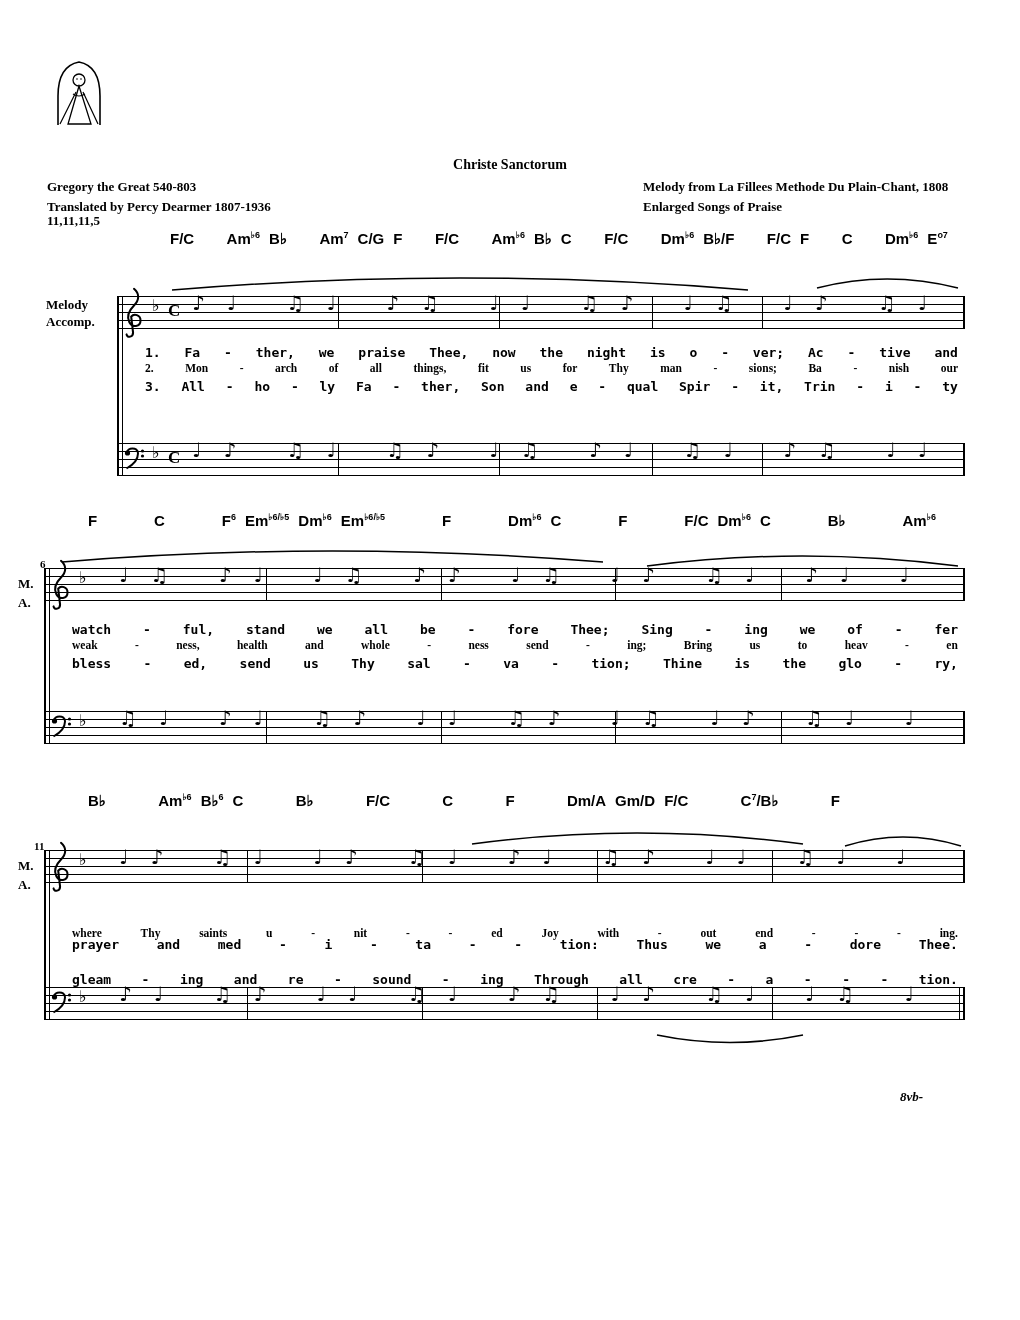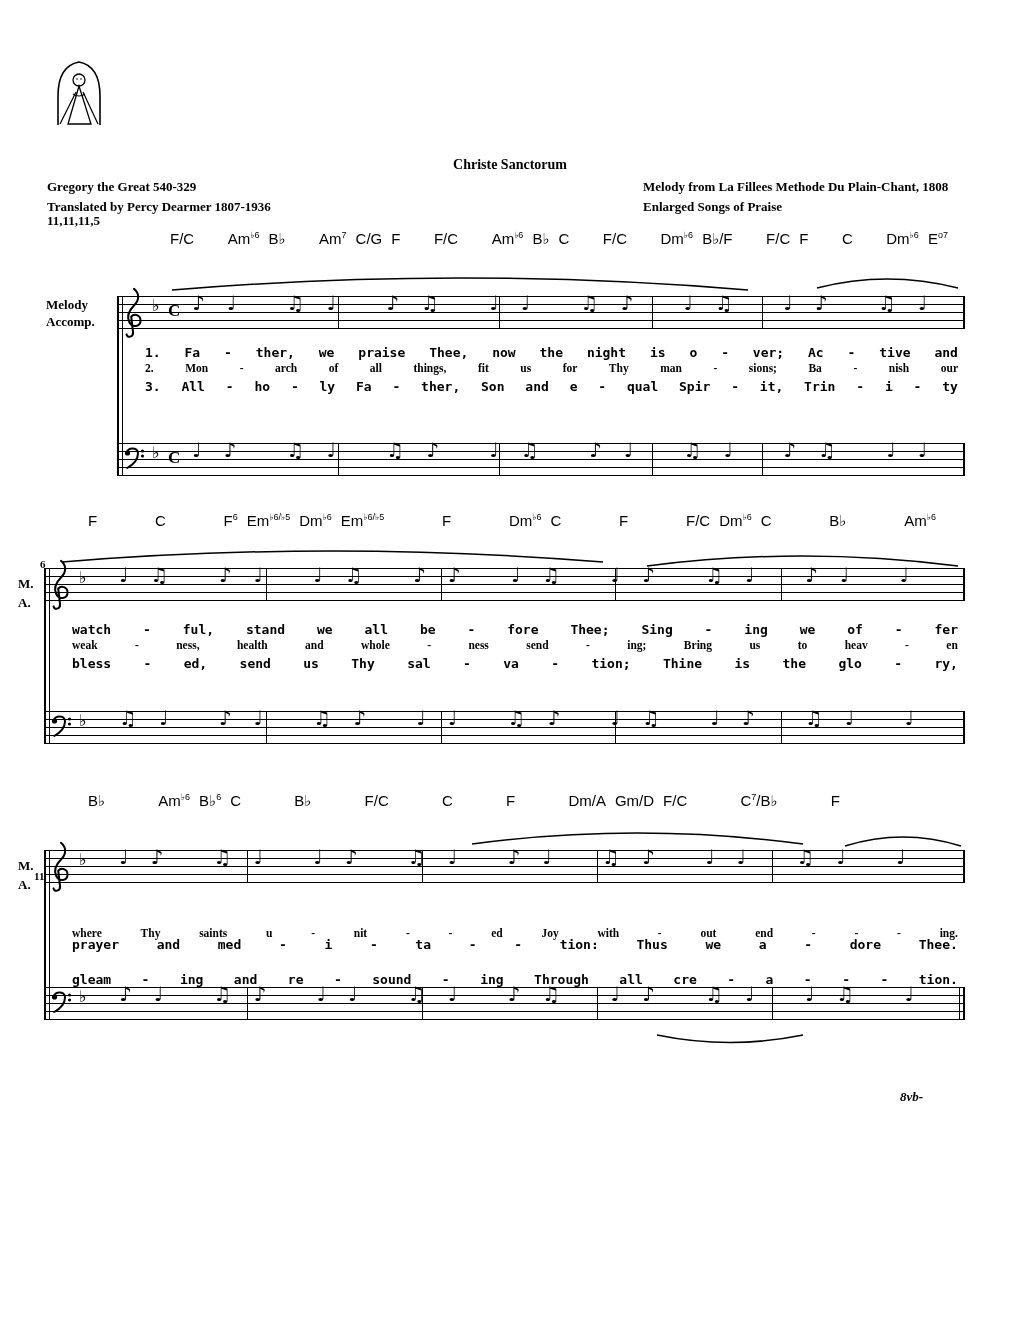--- a/index.html
+++ b/index.html
@@ -15,21 +15,21 @@
   .credit{position:absolute;font-size:13px;font-weight:bold;white-space:nowrap;}
   .c-author{left:47px;top:179px;}
   .c-translator{left:47px;top:199px;}
   .c-meter{left:47px;top:213px;}
   .c-source{left:643px;top:179px;}
   .c-collection{left:643px;top:199px;}
 
   
   .chord-row{position:absolute;display:flex;justify-content:space-between;
              align-items:flex-start;font-family:"Liberation Sans",sans-serif;
-             font-weight:normal;font-size:15px;}
+             font-weight:bold;font-size:15px;}
   .chord-row .grp{display:inline-flex;gap:9px;}
   .chord{white-space:nowrap;}
   .chord sup{font-size:9px;vertical-align:6px;letter-spacing:0;}
   .cr0{left:170px;top:230px;width:778px;}
   .cr1{left:88px;top:512px;width:848px;}
   .cr2{left:88px;top:792px;width:752px;}
 
   
   .staff{position:absolute;height:33px;
          background:repeating-linear-gradient(to bottom,#000 0,#000 1px,transparent 1px,transparent 8px);
@@ -73,21 +73,21 @@
     <circle cx="29" cy="22" r="6" fill="none" stroke="#000" stroke-width="1.3"></circle>
     <circle cx="27" cy="21" r="0.8" fill="#000"></circle>
       <circle cx="31" cy="21" r="0.8" fill="#000"></circle>
     <path d="M29 28 L18 66 L41 66 Z" fill="none" stroke="#000" stroke-width="1.3"></path>
     <path d="M23 36 Q29 40 35 36" fill="none" stroke="#000" stroke-width="1.2"></path>
     <path d="M10 66 L26 34 M48 66 L33 34" fill="none" stroke="#000" stroke-width="1.2"></path>
   </svg>
 
   <div class="subtitle">Christe Sanctorum</div>
 
-  <div class="credit c-author">Gregory the Great 540-329</div>
+  <div class="credit c-author">Gregory the Great 540-803</div>
   <div class="credit c-translator">Translated by Percy Dearmer 1807-1936</div>
   <div class="credit c-meter">11,11,11,5</div>
   <div class="credit c-source">Melody from La Fillees Methode Du Plain-Chant, 1808</div>
   <div class="credit c-collection">Enlarged Songs of Praise</div>
 
   <div class="chord-row cr0">
       <span class="grp">
         <span class="chord">F/C</span>
       </span>
       <span class="grp">
@@ -407,21 +407,21 @@
       </span>
     </div>
 
   <svg class="slur" style="left:470px;top:822px;" width="335" height="24">
     <path d="M2 22 Q167 0 333 22" fill="none" stroke="#000" stroke-width="1.5"></path>
     </svg>
   <svg class="slur" style="left:843px;top:828px;" width="120" height="20">
     <path d="M2 18 Q60 0 118 18" fill="none" stroke="#000" stroke-width="1.5"></path>
     </svg>
 
-  <div class="measure-num" style="left:34px;top:870px;font-family:Liberation Serif, serif;">11</div>
+  <div class="measure-num" style="left:34px;top:840px;font-family:Liberation Serif, serif;">11</div>
   <div class="stafflabel" style="left:18px;top:858px;">M.</div>
   <div class="stafflabel" style="left:18px;top:877px;">A.</div>
 
   <div class="sysline" style="left:44px;top:850px;height:170px;"></div>
   <div class="sysline thin" style="left:49px;top:850px;height:170px;"></div>
 
   <div class="staff" style="left:45px;top:850px;width:920px;">
     <svg class="clef t" width="24" height="54" viewBox="0 0 24 58">
       <path d="M12 3 C18 8 18 15 12 21 C6 27 4 33 7 39 C10 45 19 44 19 37 C19 31 12 29 9 33 L11 50 C11 55 5 56 4 52" fill="none" stroke="#000" stroke-width="2.2" stroke-linecap="round"></path>
       </svg>

